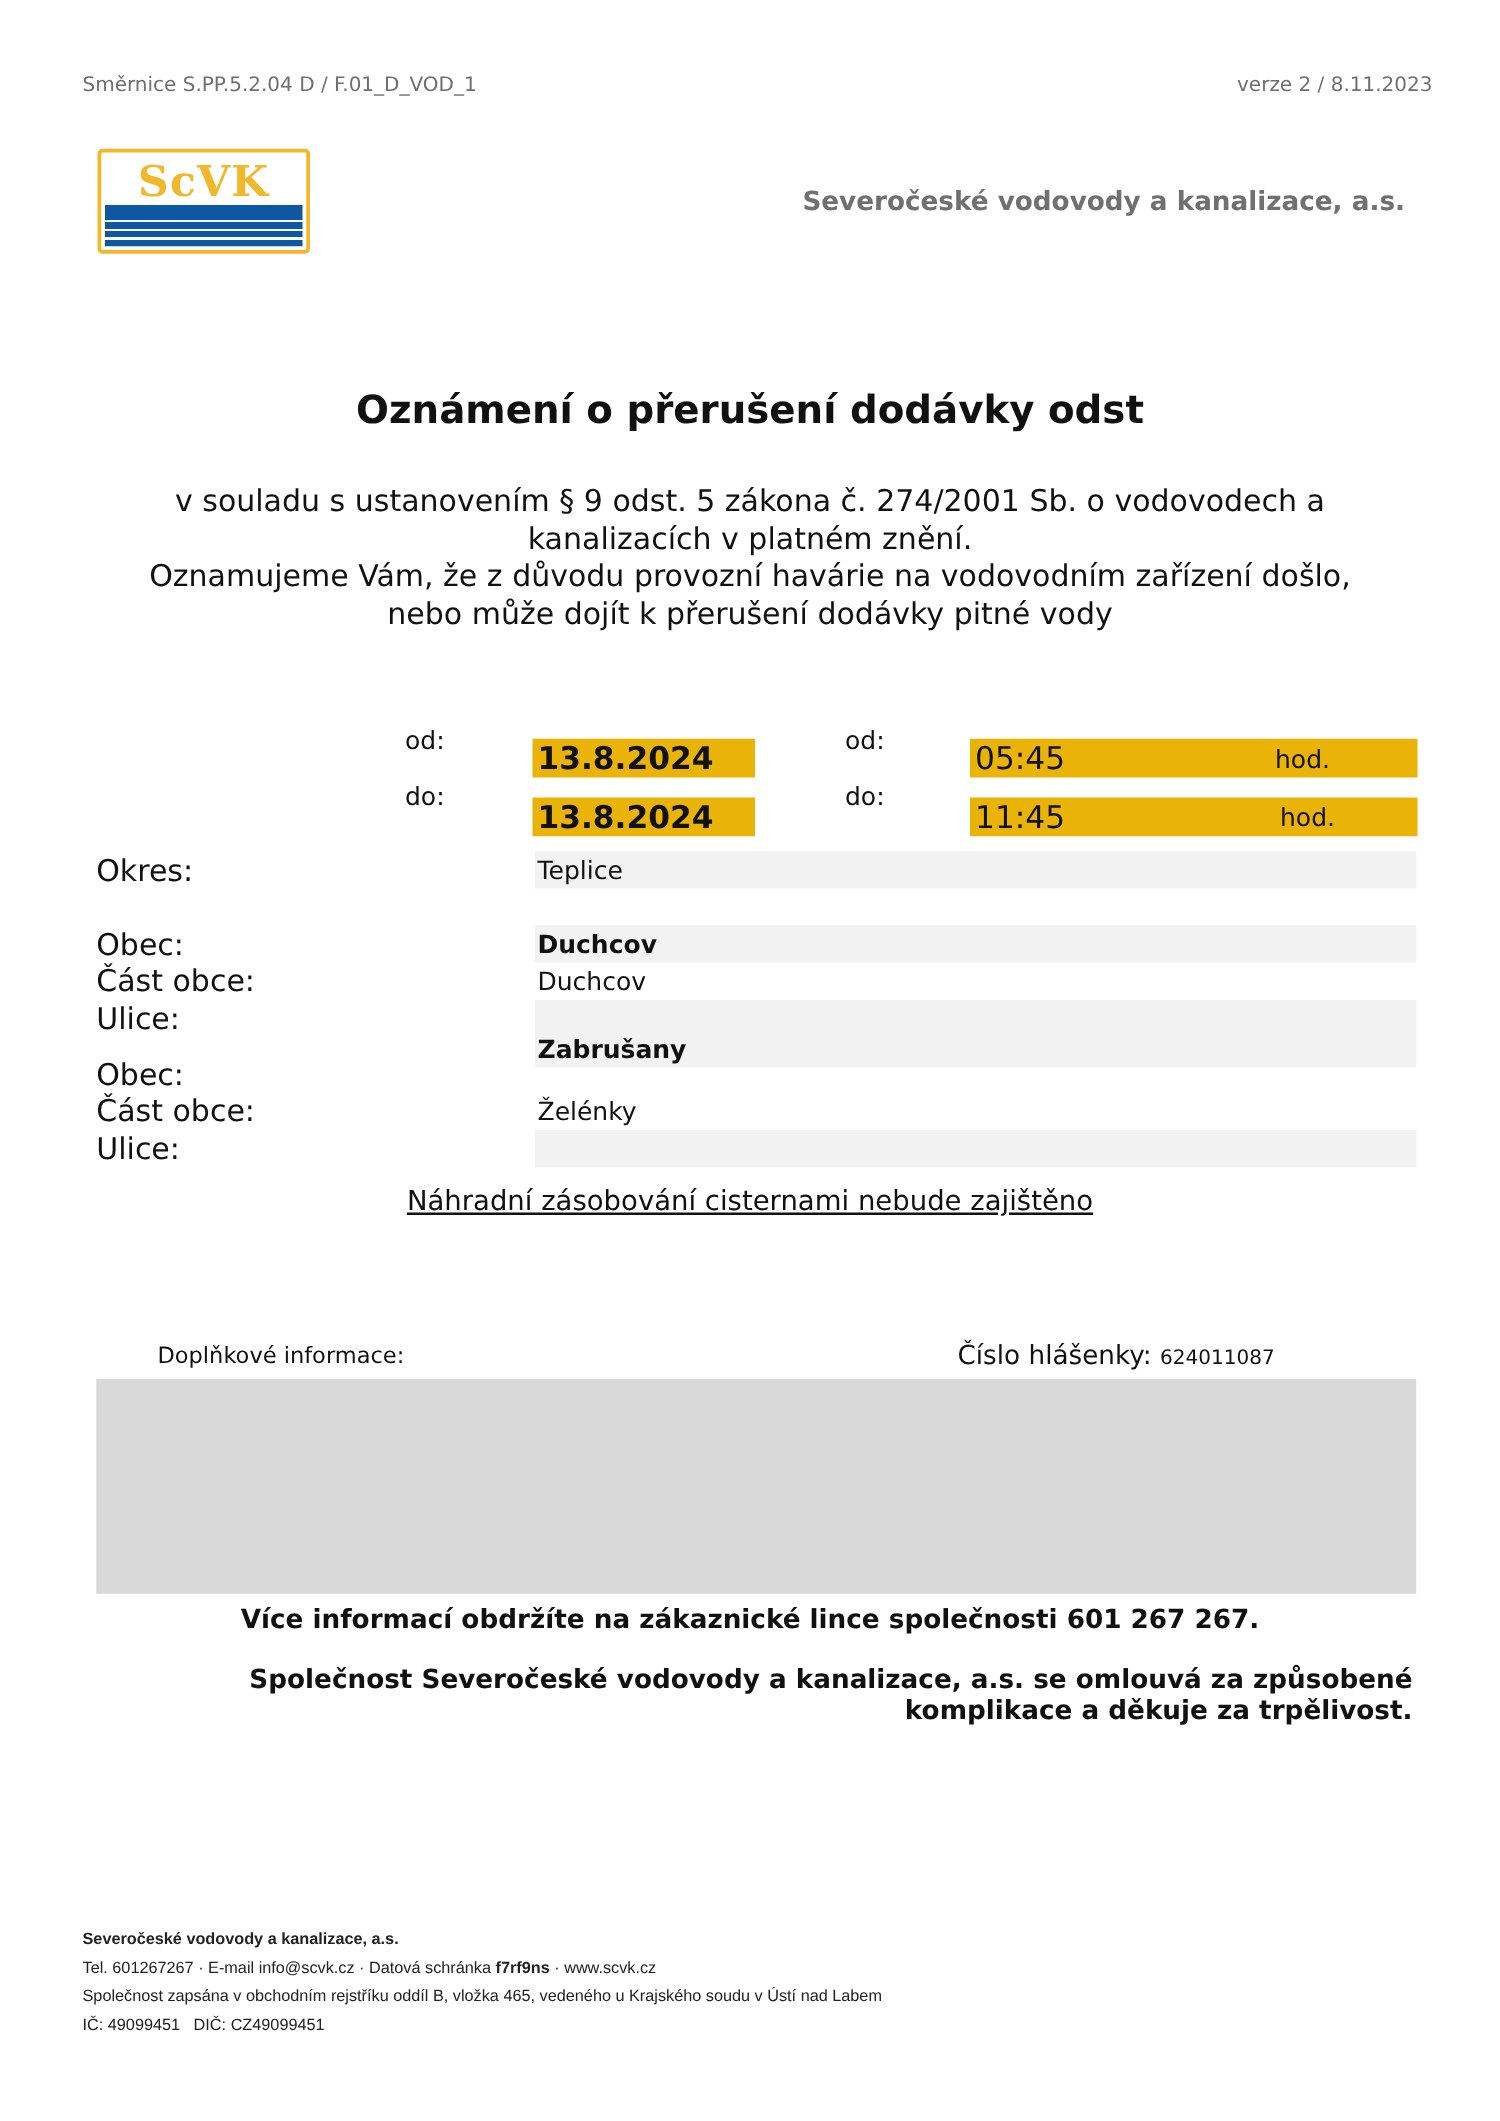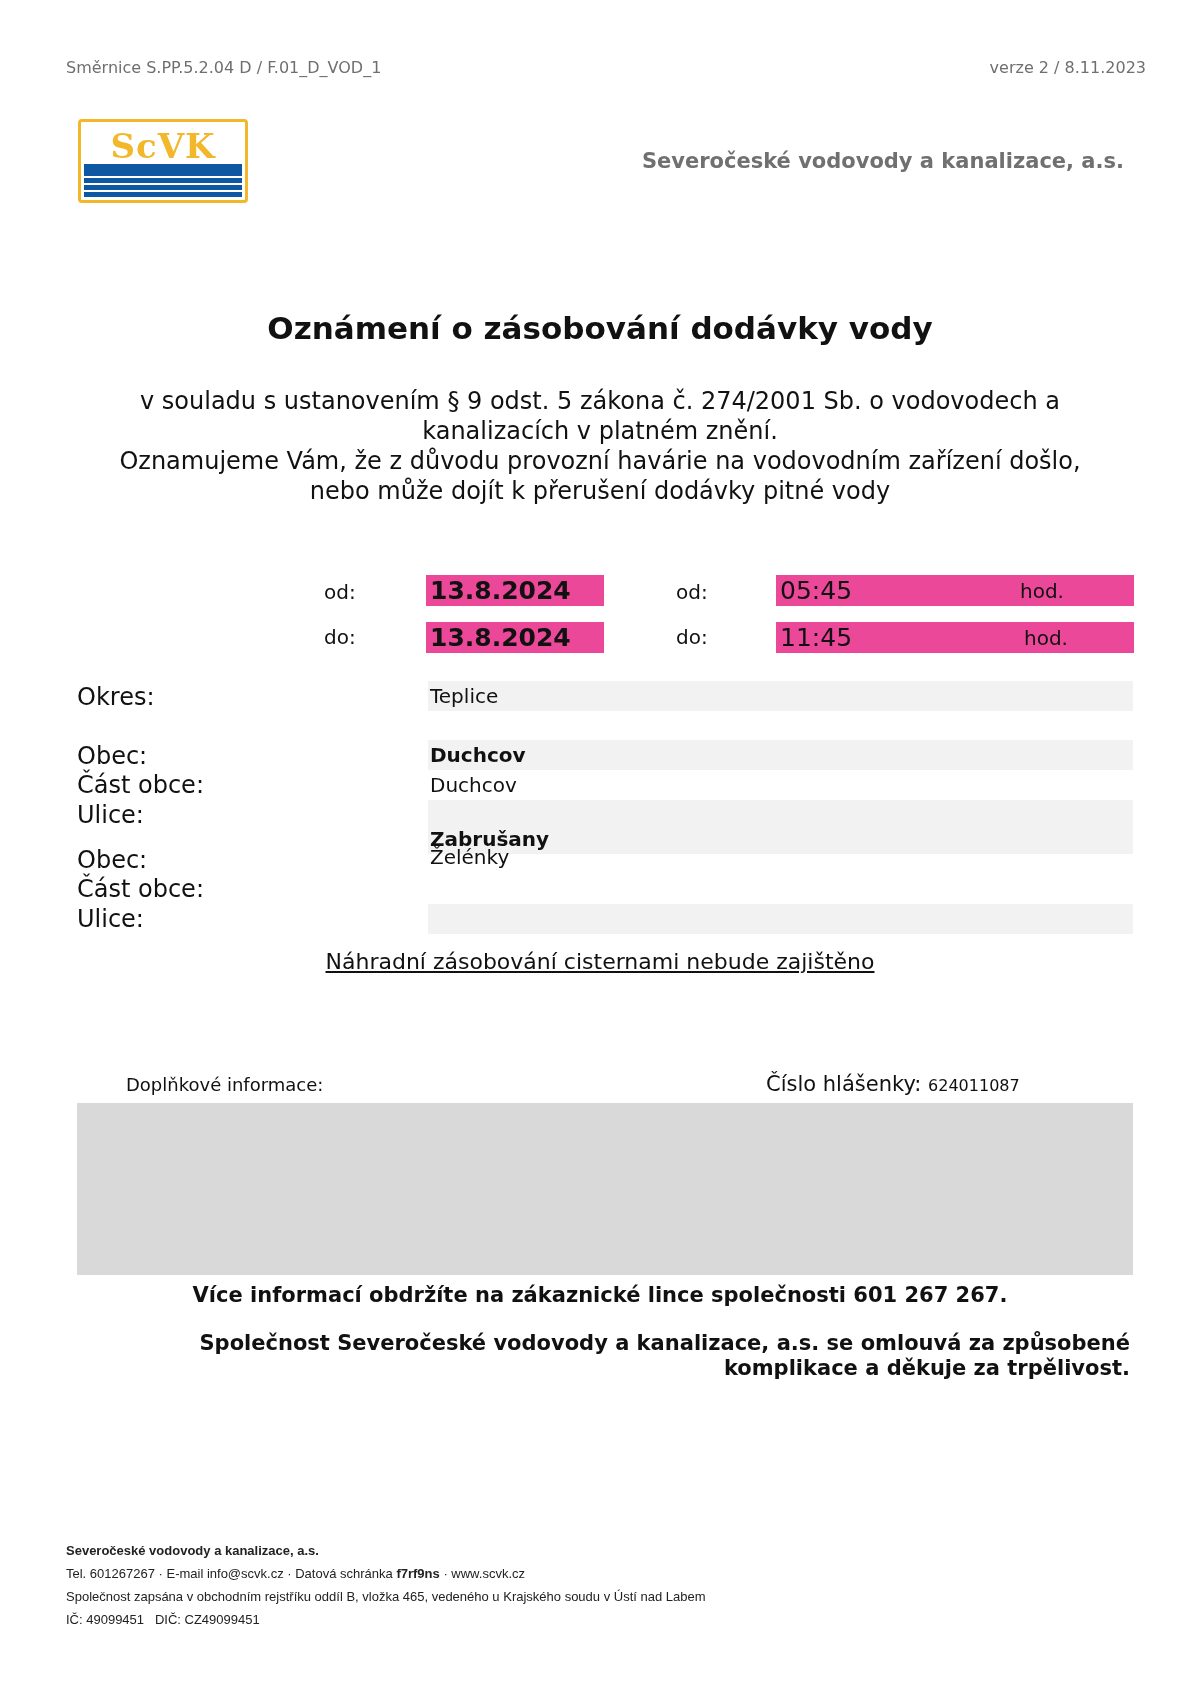--- a/index.html
+++ b/index.html
@@ -12,21 +12,21 @@
           border-radius: 4px; background: #fff; box-sizing: border-box; overflow: hidden; }
   .logo-text { position: absolute; left: 0; right: 0; top: 4px; text-align: center;
                font-family: "DejaVu Serif", serif; font-weight: bold; font-size: 34px;
                color: #f2b72a; letter-spacing: 1px; line-height: 40px; }
   .logo-stripes { position: absolute; left: 3px; right: 3px; bottom: 3px; height: 33px;
     background: linear-gradient(#0d57a3 0 12px, #fff 12px 14px, #0d57a3 14px 19px, #fff 19px 21px, #0d57a3 21px 26px, #fff 26px 28px, #0d57a3 28px 33px); }
   .title { top: 310px; left: 0; width: 1200px; text-align: center; font-size: 31px; font-weight: bold; }
   .para { left: 100px; width: 1000px; text-align: center; font-size: 24px; line-height: 30px; }
   .p1 { top: 386px; }
   .p2 { top: 446px; }
-  .field-bg { background: #ec4899; height: 31px; }
+  .field-bg { background: #eab308; height: 31px; margin-top: 16px; }
   .lbl-small { font-size: 20px; }
   .val-bold { font-size: 25px; font-weight: bold; }
   .val { font-size: 25px; }
   .lbl { left: 77px; font-size: 24px; }
   .addr-val { left: 428px; width: 705px; height: 30px; font-size: 20px; line-height: 30px; padding-left: 2px; box-sizing: border-box; }
   .addr-val.bg { background: #f2f2f2; }
   .note { top: 949px; left: 0; width: 1200px; text-align: center; font-size: 22px; text-decoration: underline; }
   .addl-lbl { left: 88px; top: 1074px; font-size: 18px; margin-left: 38px; }
   .ticket-lbl { left: 766px; top: 1072px; font-size: 21px; }
   .ticket-val { font-size: 16px; }
@@ -40,21 +40,21 @@
 
 <div class="abs hdr-meta" style="left:66px;">Směrnice S.PP.5.2.04 D / F.01_D_VOD_1</div>
 <div class="abs hdr-meta" style="right:54px;">verze 2 / 8.11.2023</div>
 
 <div class="abs logo">
   <div class="logo-text">ScVK</div>
   <div class="logo-stripes"></div>
 </div>
 <div class="abs company-hdr">Severočeské vodovody a kanalizace, a.s.</div>
 
-<div class="abs title">Oznámení o zásobování dodávky vody</div>
+<div class="abs title">Oznámení o přerušení dodávky odst</div>
 <div class="abs para p1">v souladu s ustanovením § 9 odst. 5 zákona č. 274/2001 Sb. o vodovodech a kanalizacích v platném znění.</div>
 <div class="abs para p2">Oznamujeme Vám, že z důvodu provozní havárie na vodovodním zařízení došlo, nebo může dojít k přerušení dodávky pitné vody</div>
 
 <div>
   <div class="abs lbl-small" style="left:324px; top:580px;">od:</div>
   <div class="abs field-bg" style="left:426px; top:575px; width:178px;">
     <span class="val-bold" style="position:absolute; left:4px; top:1px;">13.8.2024</span>
   </div>
   <div class="abs lbl-small" style="left:676px; top:580px;">od:</div>
   <div class="abs field-bg" style="left:776px; top:575px; width:358px;">
@@ -80,21 +80,21 @@
   <div class="abs lbl" style="top:742px;">Obec:</div>
   <div class="abs addr-val bg" style="top:740px; font-weight:bold;">Duchcov</div>
   <div class="abs lbl" style="top:771px;">Část obce:</div>
   <div class="abs addr-val" style="top:770px;">Duchcov</div>
   <div class="abs lbl" style="top:801px;">Ulice:</div>
   <div class="abs addr-val bg" style="top:800px;"></div>
 
   <div class="abs lbl" style="top:846px;">Obec:</div>
   <div class="abs addr-val bg" style="top:824px; font-weight:bold;">Zabrušany</div>
   <div class="abs lbl" style="top:875px;">Část obce:</div>
-  <div class="abs addr-val" style="top:842px;">Želénky</div>
+  <div class="abs addr-val" style="top:874px;">Želénky</div>
   <div class="abs lbl" style="top:905px;">Ulice:</div>
   <div class="abs addr-val bg" style="top:904px;"></div>
 </div>
 
 <div class="abs note">Náhradní zásobování cisternami nebude zajištěno</div>
 
 <div class="abs addl-lbl">Doplňkové informace:</div>
 <div class="abs ticket-lbl">
   <span>Číslo hlášenky:</span>
   <span class="ticket-val">624011087</span>

